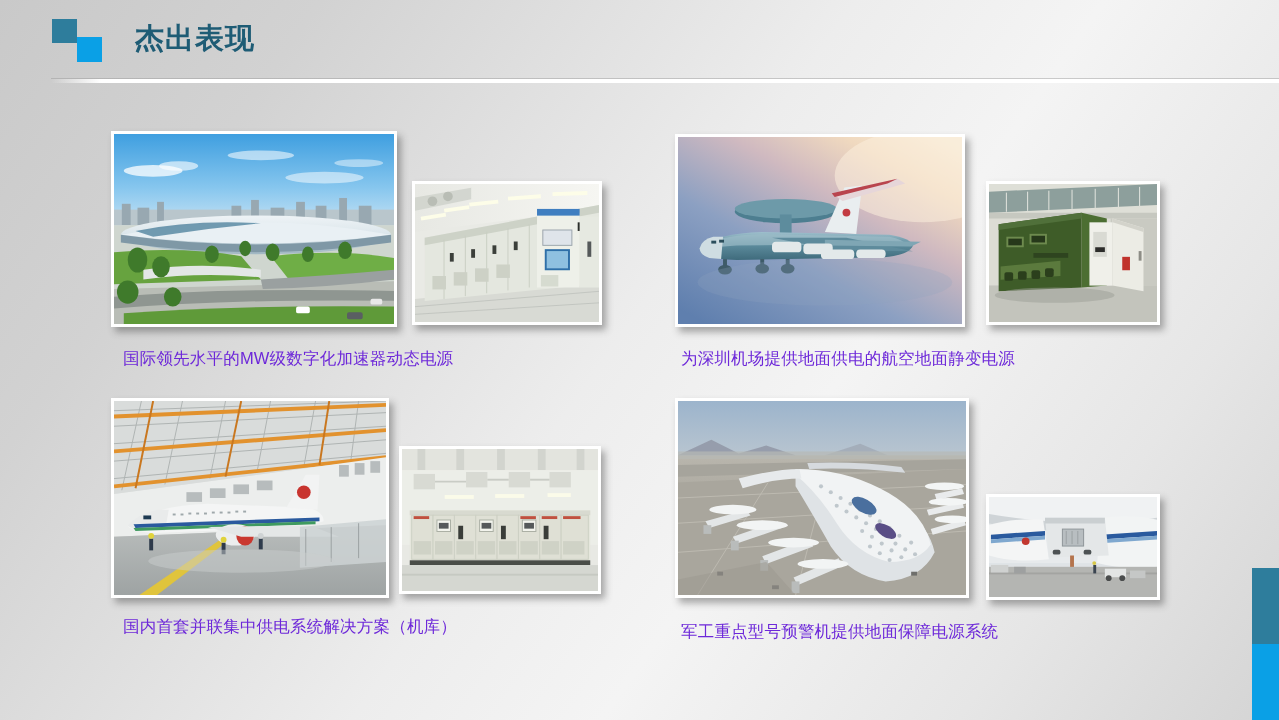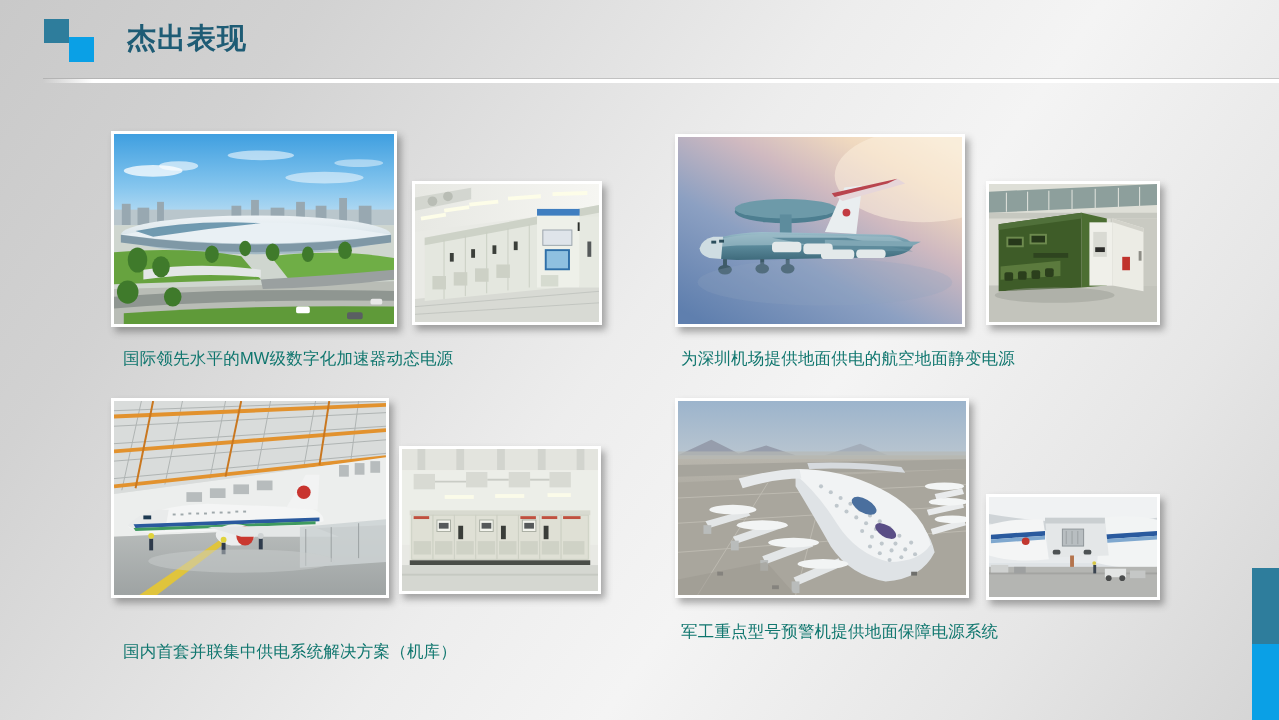--- a/index.html
+++ b/index.html
@@ -11,21 +11,21 @@
   }
   body {
     font-family: "Liberation Sans", "DejaVu Sans", sans-serif;
     background: linear-gradient(125deg, #c9c9c9 0%, #d2d2d2 18%, #ededed 48%, #f4f4f4 62%, #e6e6e6 82%, #d4d4d4 100%);
     position: relative;
   }
 
   
   .header {
     position: absolute;
-    left: 8px; top: 0;
+    left: 16px; top: 0;
     width: 1023px;
     height: 90px;
   }
   .sq-a {
     position: absolute;
     left: 36px; top: 19px;
     width: 25px; height: 24px;
     background: #2e7d9c;
   }
   .sq-b {
@@ -66,21 +66,21 @@
   }
   .photo > .pic {
     width: 100%;
     height: 100%;
     overflow: hidden;
     position: relative;
   }
   .caption {
     position: absolute;
     font-size: 16.5px;
-    color: #0f766e;
+    color: #6d28d9;
     white-space: nowrap;
     letter-spacing: 0.2px;
   }
 
   
   .accent-teal {
     position: absolute;
     left: 1252px; top: 568px;
     width: 27px; height: 76px;
     background: #2e7d9c;
@@ -562,21 +562,21 @@
               <rect x="166" y="96" width="22" height="14"></rect>
           </g>
 
           <rect x="8" y="116" width="186" height="5" fill="#4a4d48"></rect>
           <rect x="0" y="121" width="202" height="27" fill="#d5d7d1"></rect>
           <rect x="0" y="130" width="202" height="2" fill="#c6c9c2"></rect>
         </svg>
       </div>
     </div>
 
-    <div class="caption" style="left:123px; top:641px;">国内首套并联集中供电系统解决方案（机库）</div>
+    <div class="caption" style="left:123px; top:616px;">国内首套并联集中供电系统解决方案（机库）</div>
   </div>
 
   <div class="cell">
 
     <div class="photo" style="left:675px; top:398px; width:294px; height:200px;">
       <div class="pic">
         <svg viewBox="0 0 294 200" preserveAspectRatio="none">
           <defs>
             <linearGradient id="sky4" x1="0" y1="0" x2="0" y2="1">
               <stop offset="0%" stop-color="#9cb4cc"></stop>

